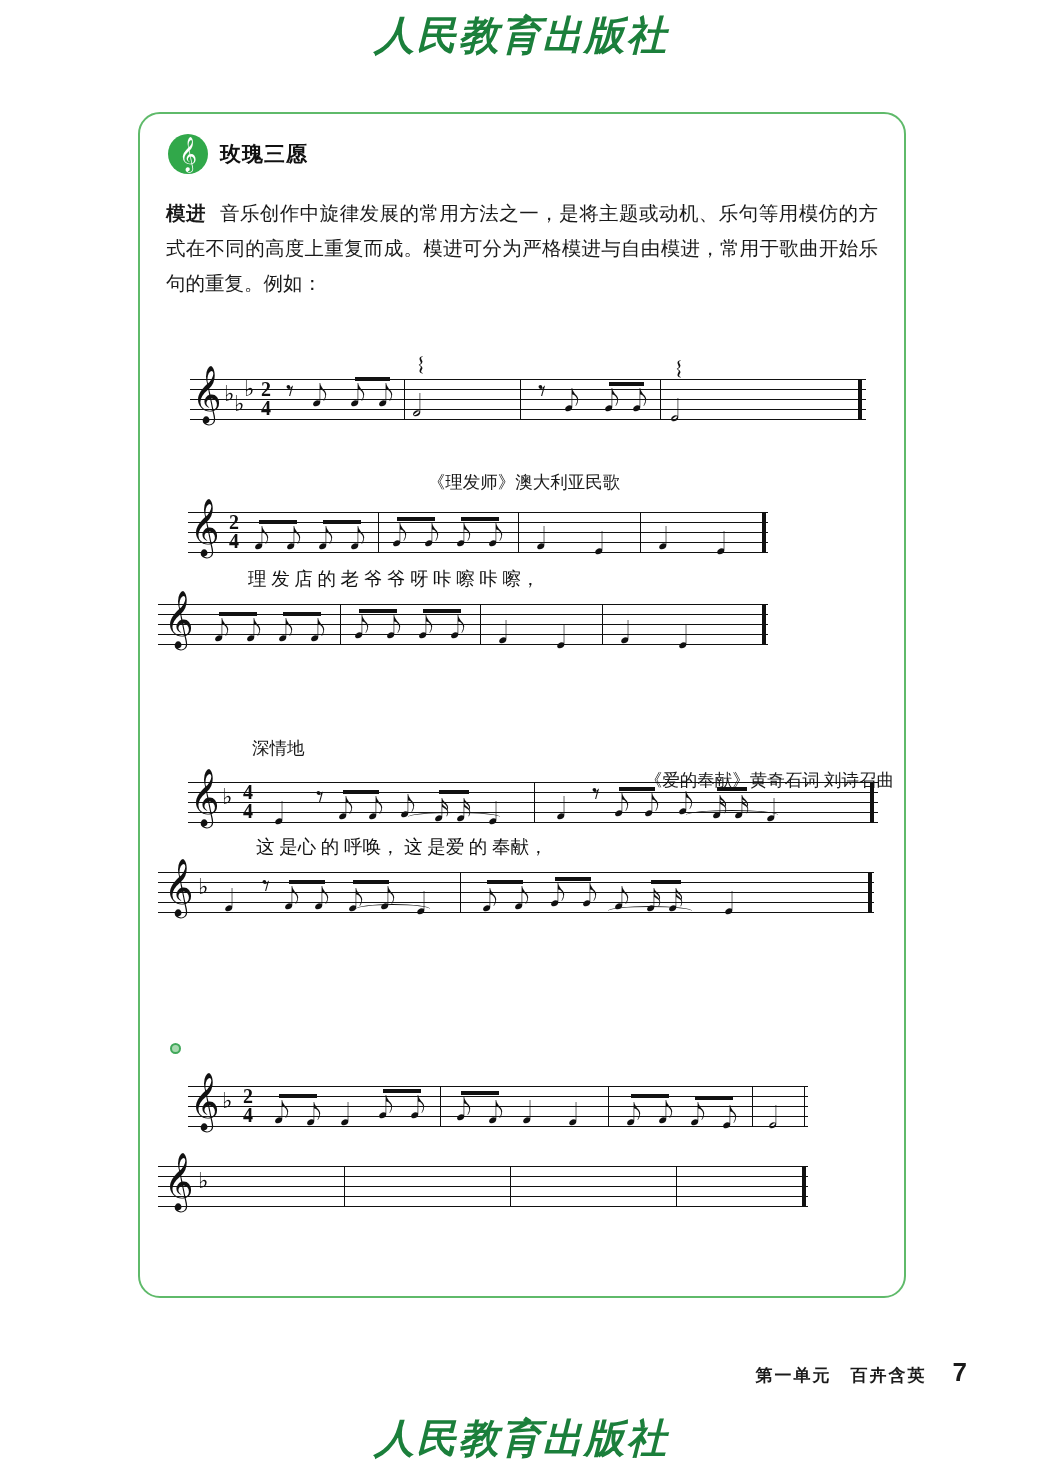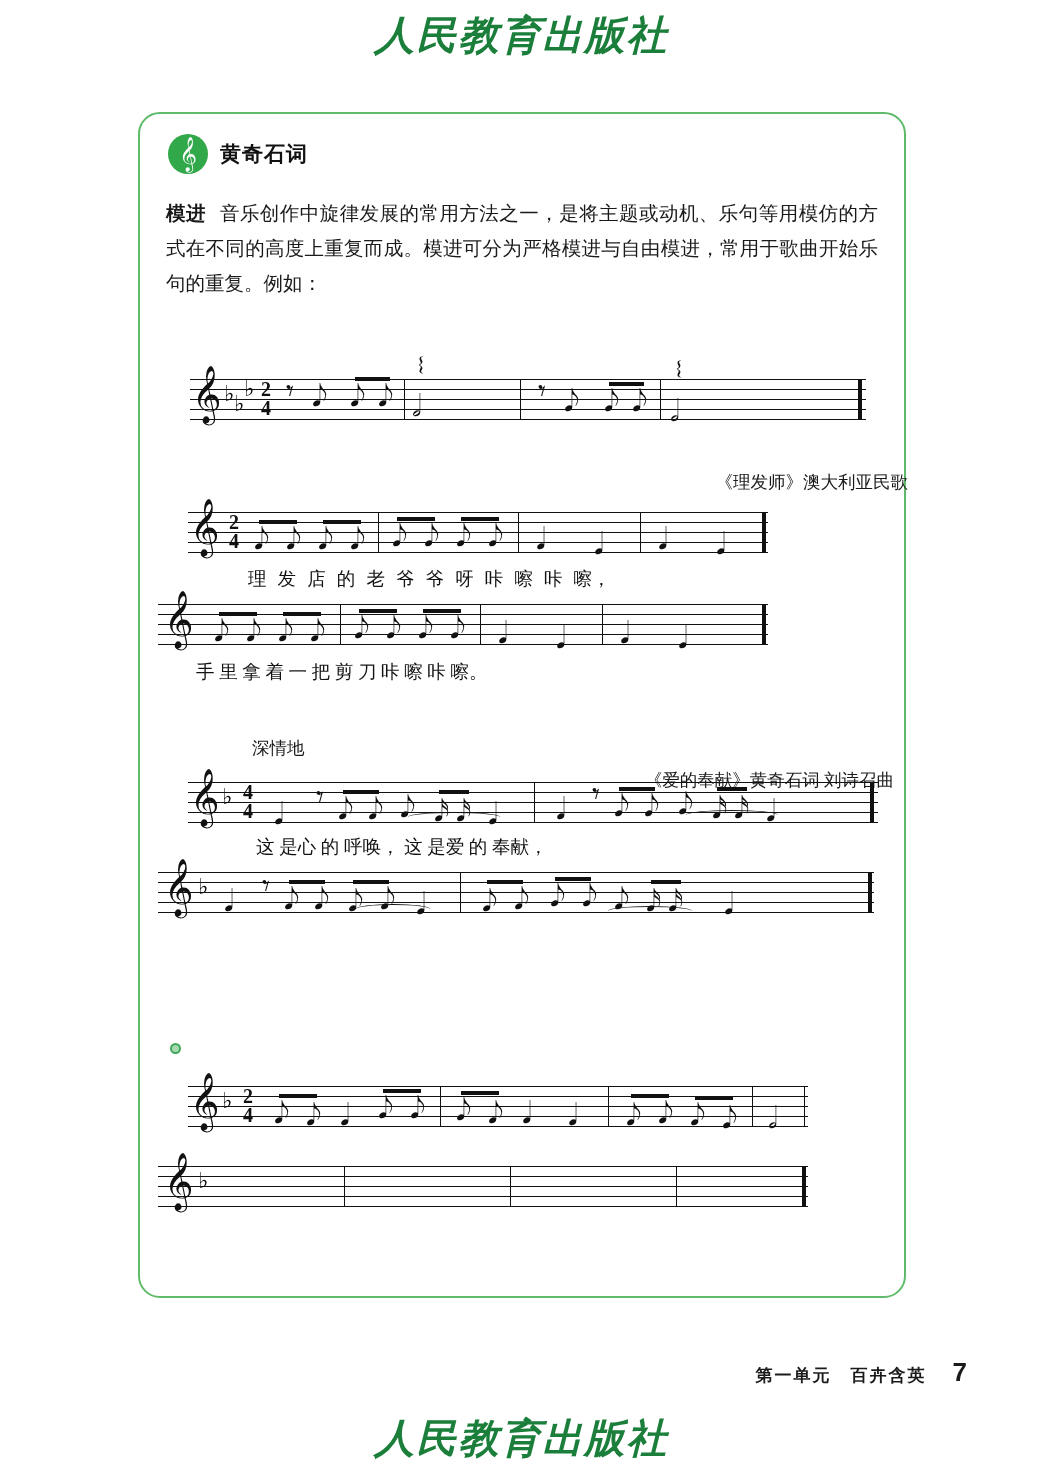--- a/index.html
+++ b/index.html
@@ -243,21 +243,21 @@
 </style>
 </head>
 <body>
 
 <div class="logo-top">人民教育出版社</div>
 
 <div class="panel">
 
   <div class="section-head">
     <span class="clef-badge">𝄞</span>
-    <span class="section-title">黄奇石词</span>
+    <span class="section-title">玫瑰三愿</span>
   </div>
 
   <div class="body-text">
     <span class="term">模进</span><span>音乐创作中旋律发展的常用方法之一，是将主题或动机、乐句等用模仿的方式在不同的高度上重复而成。模进可分为严格模进与自由模进，常用于歌曲开始乐句的重复。例如：</span>
   </div>
 
 
   <div class="staff" style="left:50px; top:265px; width:676px; height:44px;">
     <div class="lines">
         <i></i>
@@ -291,21 +291,21 @@
     <span class="note" style="left:414px; top:7px;">𝅘𝅥𝅮</span>
     <span class="note" style="left:442px; top:7px;">𝅘𝅥𝅮</span>
     <div class="beam" style="left:419px; top:3px; width:35px;"></div>
     <div class="barline" style="left:470px;"></div>
 
     <span class="fermata" style="left:486px; top:-22px;">𝄔</span>
     <span class="note" style="left:480px; top:17px;">𝅗𝅥</span>
     <div class="barline end" style="left:668px;"></div>
   </div>
 
-  <div class="score-caption" style="left:0; top:356px; width:768px; text-align:right;">《理发师》澳大利亚民歌</div>
+  <div class="score-caption" style="left:0; top:356px; width:768px; text-align:center;">《理发师》澳大利亚民歌</div>
 
   <div class="staff" style="left:48px; top:398px; width:580px; height:44px;">
     <div class="lines">
         <i></i>
         <i></i>
         <i></i>
         <i></i>
         <i></i>
       </div>
     <span class="clef" style="left:2px; top:-10px;">𝄞</span>
@@ -331,21 +331,21 @@
     <div class="barline" style="left:330px;"></div>
 
     <span class="note" style="left:348px; top:12px;">𝅘𝅥</span>
     <span class="note" style="left:406px; top:17px;">𝅘𝅥</span>
     <div class="barline" style="left:452px;"></div>
     <span class="note" style="left:470px; top:12px;">𝅘𝅥</span>
     <span class="note" style="left:528px; top:17px;">𝅘𝅥</span>
     <div class="barline end" style="left:574px;"></div>
   </div>
 
-  <div class="lyrics" style="left:108px; top:452px;font-family:Liberation Mono, monospace;">理 发 店 的  老 爷 爷 呀  咔   嚓    咔   嚓，</div>
+  <div class="lyrics" style="left:108px; top:452px;">理 发 店 的  老 爷 爷 呀  咔   嚓    咔   嚓，</div>
 
   <div class="staff" style="left:18px; top:490px; width:610px; height:44px;">
     <div class="lines">
         <i></i>
         <i></i>
         <i></i>
         <i></i>
         <i></i>
       </div>
     <span class="clef" style="left:6px; top:-10px;">𝄞</span>
@@ -367,21 +367,20 @@
     <div class="barline" style="left:322px;"></div>
 
     <span class="note" style="left:340px; top:14px;">𝅘𝅥</span>
     <span class="note" style="left:398px; top:19px;">𝅘𝅥</span>
     <div class="barline" style="left:444px;"></div>
     <span class="note" style="left:462px; top:14px;">𝅘𝅥</span>
     <span class="note" style="left:520px; top:19px;">𝅘𝅥</span>
     <div class="barline end" style="left:604px;"></div>
   </div>
 
-  <div class="lyrics" style="left:56px; top:545px;">手 里 拿 着  一 把 剪 刀  咔   嚓    咔   嚓。</div>
 
   <div class="expr-mark" style="left:112px; top:622px;">深情地</div>
   <div class="score-caption" style="right:10px; top:622px;margin-top:32px;">《爱的奉献》黄奇石词 刘诗召曲</div>
 
   <div class="staff" style="left:48px; top:668px; width:690px; height:44px;">
     <div class="lines">
         <i></i>
         <i></i>
         <i></i>
         <i></i>

